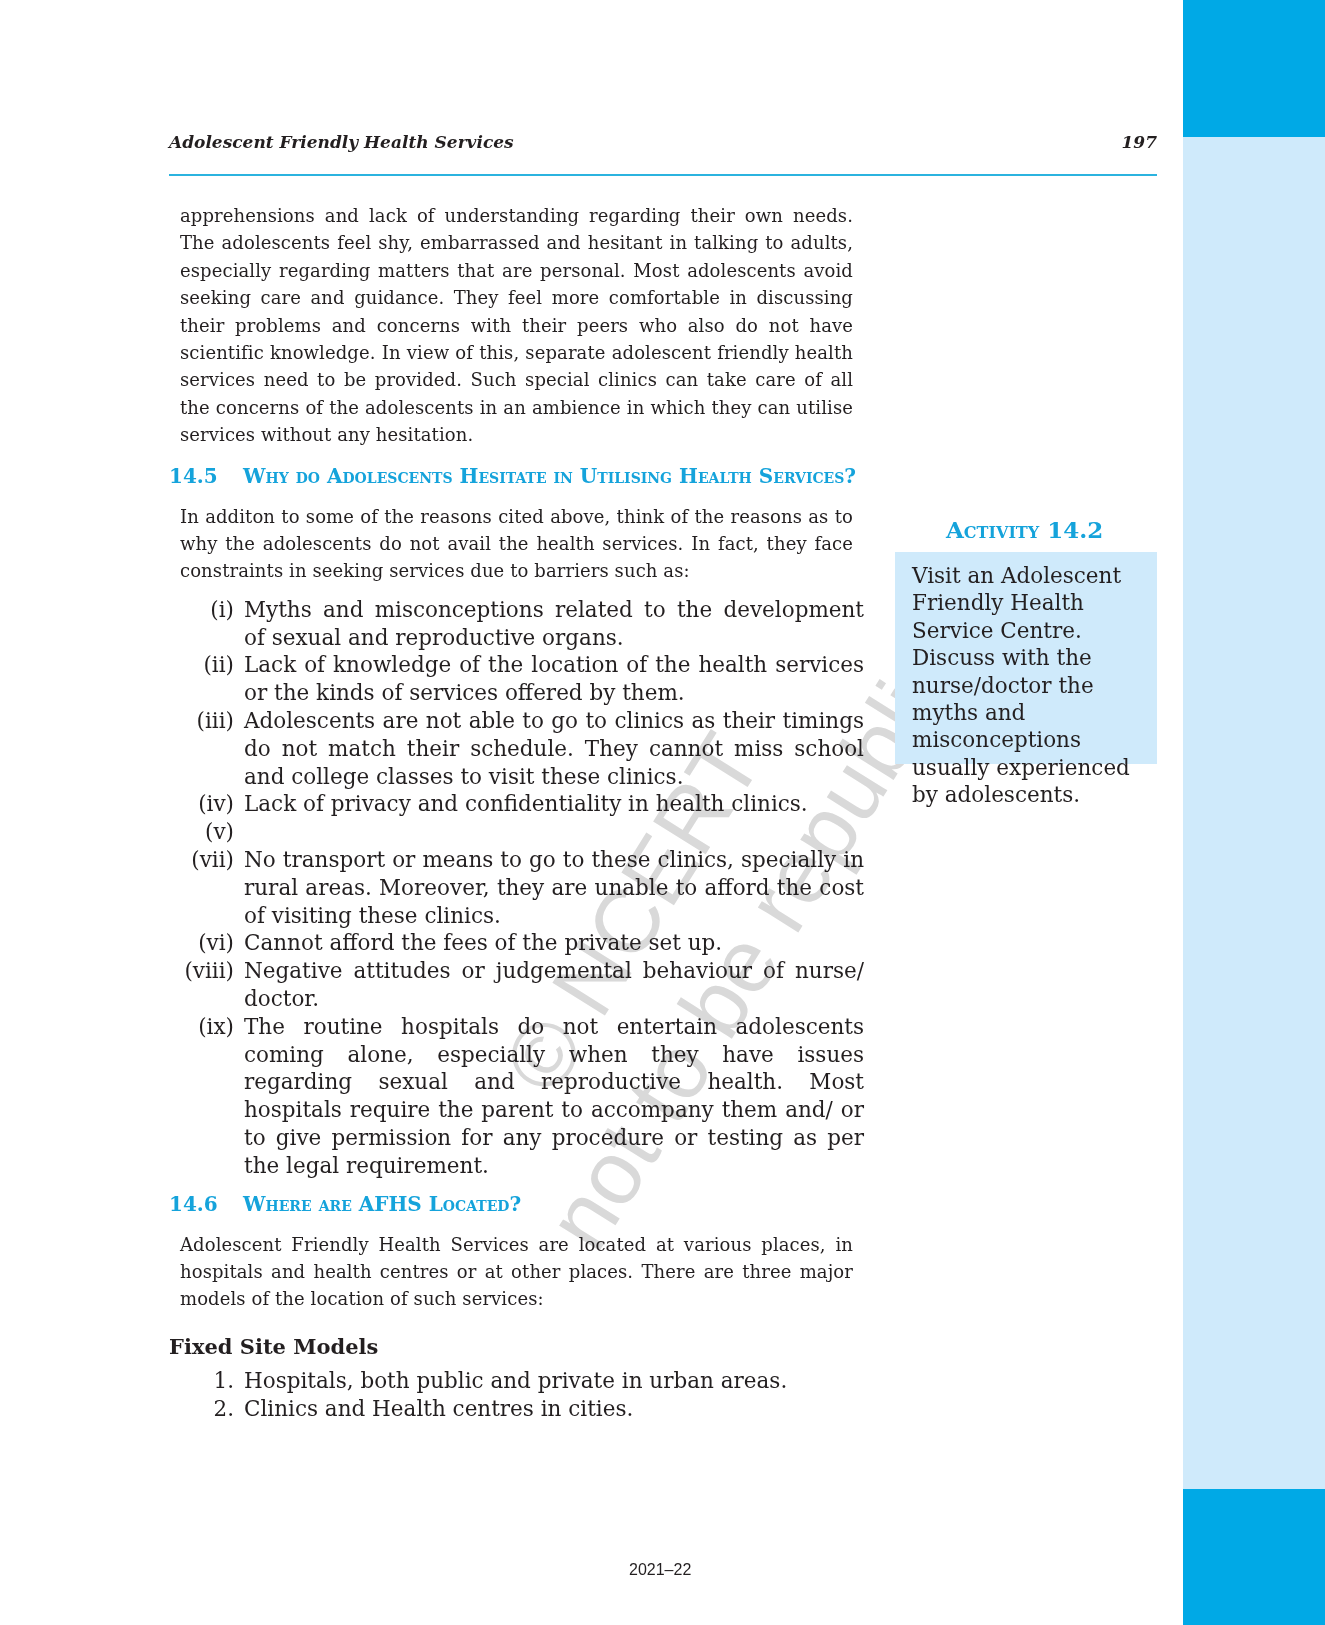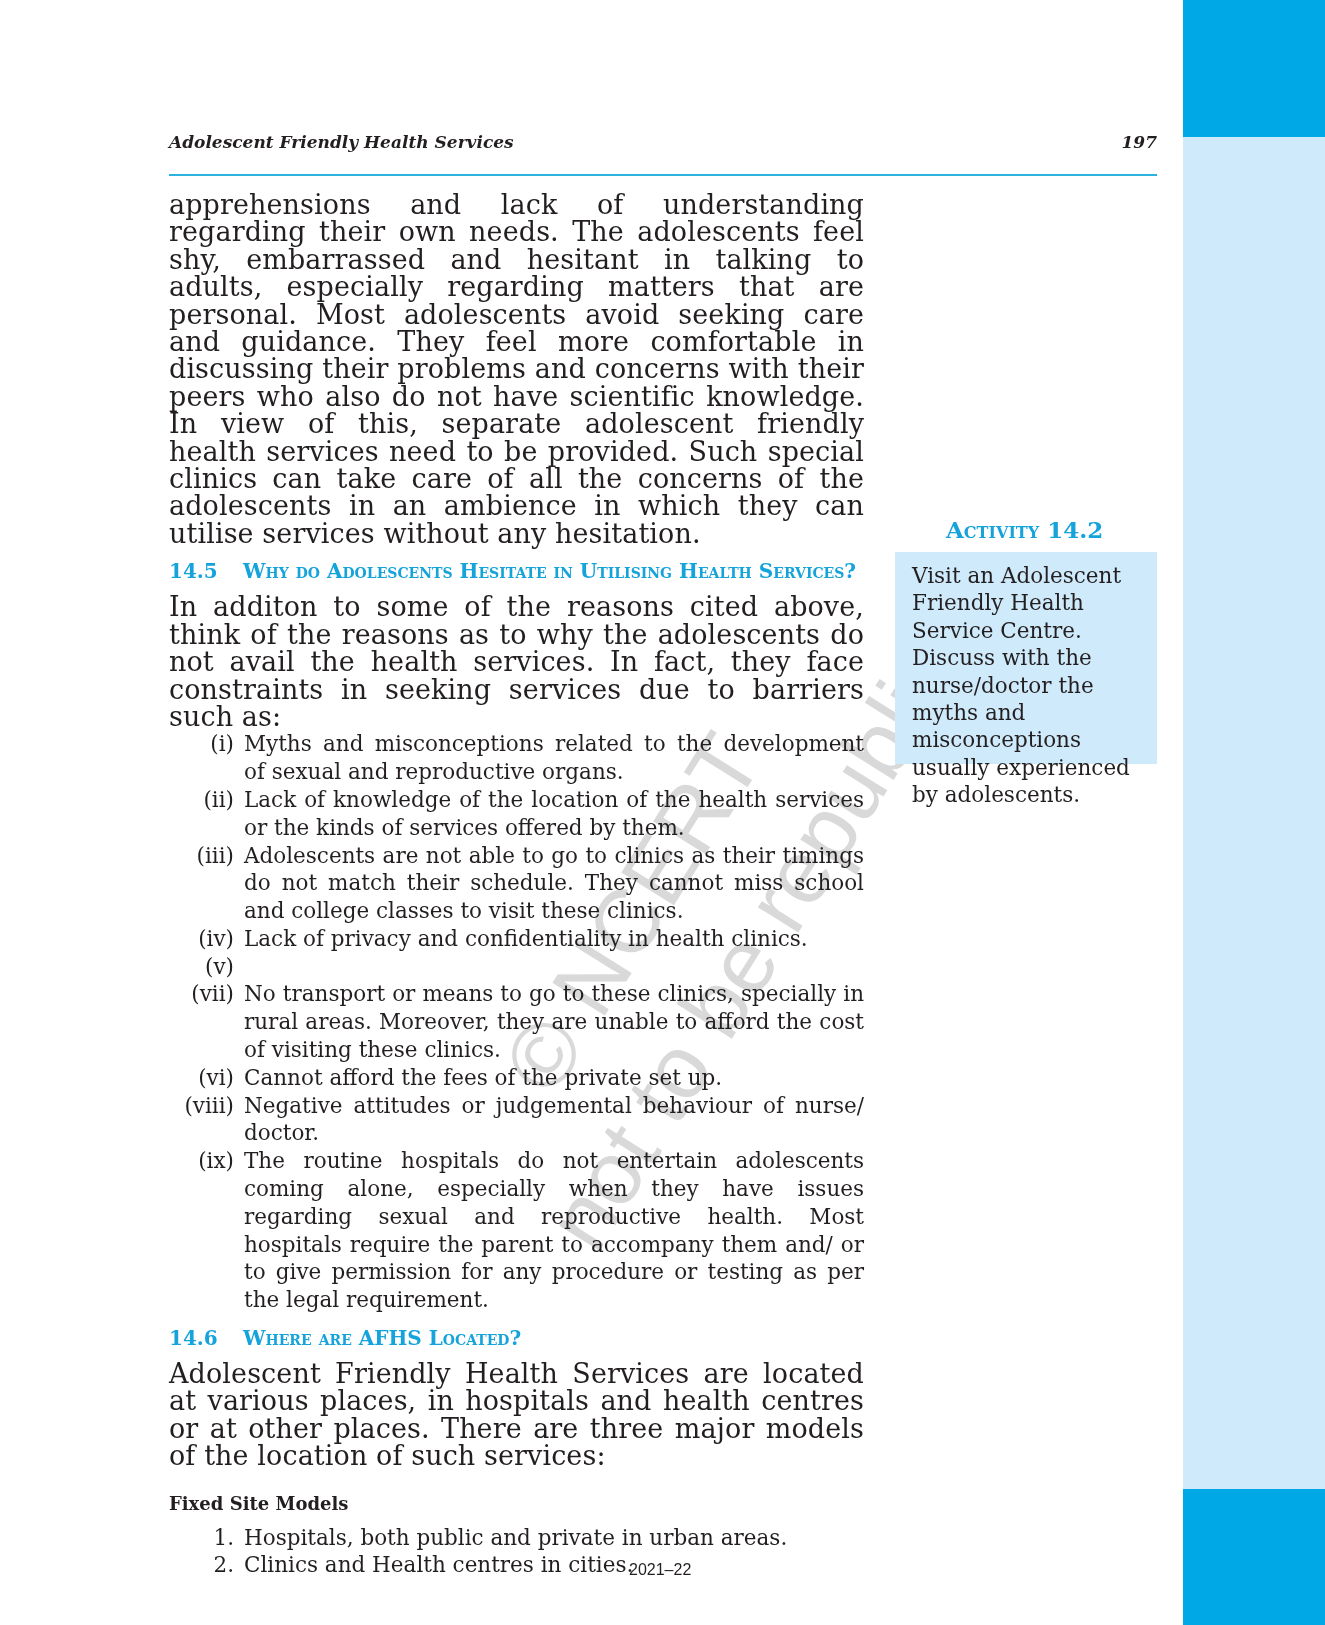--- a/index.html
+++ b/index.html
@@ -13,34 +13,34 @@
 
   .running-head {
     position: absolute; left: 169px; top: 132px; width: 988px;
     font-family: "DejaVu Serif", serif; font-style: italic; font-weight: bold; font-size: 17px;
     display: flex; justify-content: space-between; gap: 28px;
   }
   .head-rule { position: absolute; left: 169px; top: 174px; width: 988px; height: 2px; background: #2bb3df; }
 
   .main { position: absolute; left: 169px; top: 191px; width: 695px; }
   .para {
-    margin: 0; font-size: 27px; line-height: 27.4px; text-align: justify; letter-spacing: 0.1px;
+    margin: 11px; font-size: 18px; line-height: 27.4px; text-align: justify; letter-spacing: 0.1px;
   }
   .section-title {
     color: #15a3db; font-weight: bold; font-size: 20px; line-height: 32px;
     font-family: "DejaVu Serif", serif; margin: 8px 0 6px 0; display: flex;
   }
   .section-title .num { width: 74px; flex: none; }
   .section-title .txt { font-variant: small-caps; }
   .list { margin: 0; padding: 0; list-style: none; }
   .list li { display: flex; font-size: 21.5px; line-height: 27.8px; }
   .list .marker { width: 75px; flex: none; text-align: right; padding-right: 0; box-sizing: border-box; }
   .list .marker span { display: inline-block; padding-right: 10px; }
   .list .body { flex: 1; text-align: justify; }
-  .subhead { font-weight: bold; font-size: 18px; margin: 20px 0 6px 0; line-height: 28px; }
+  .subhead { font-weight: bold; font-size: 21px; margin: 20px 0 6px 0; line-height: 28px; }
   .num-list li .marker { width: 75px; }
 
   .activity-title {
     position: absolute; left: 946px; top: 516px; color: #15a3db; font-weight: bold; font-size: 23px;
     font-variant: small-caps;
   }
   .activity-box {
     position: absolute; left: 895px; top: 552px; width: 262px; height: 212px; background: #cfeafb;
     box-sizing: border-box; padding: 10px 8px 0 17px; font-size: 21.5px; line-height: 27.4px;
   }

